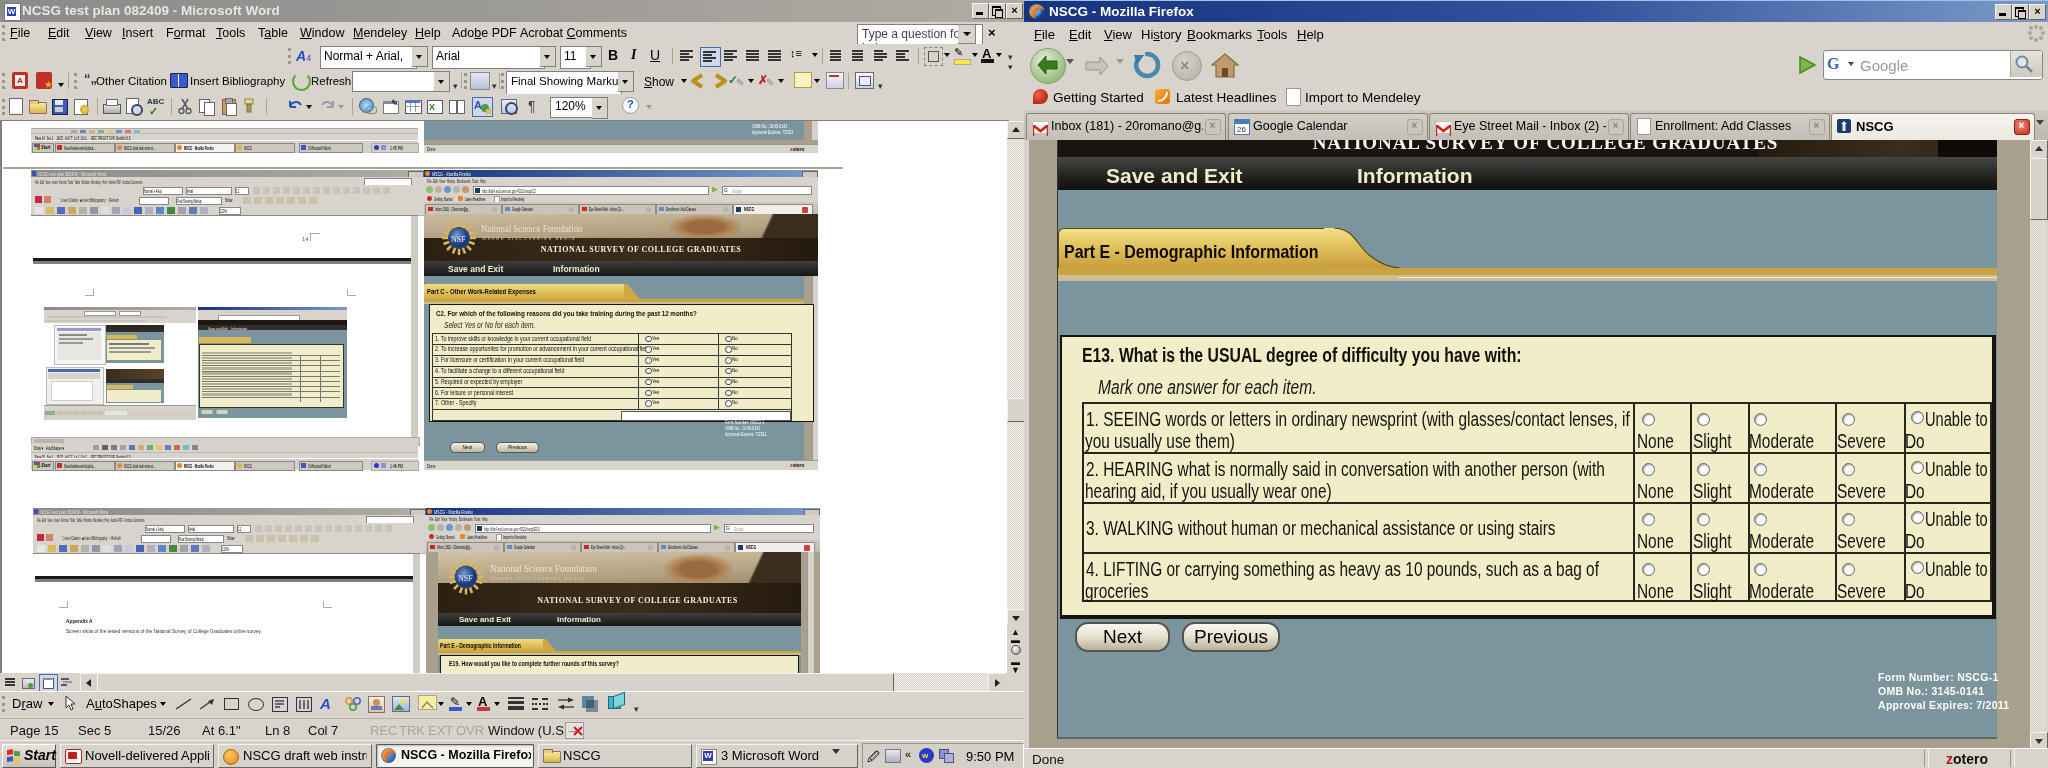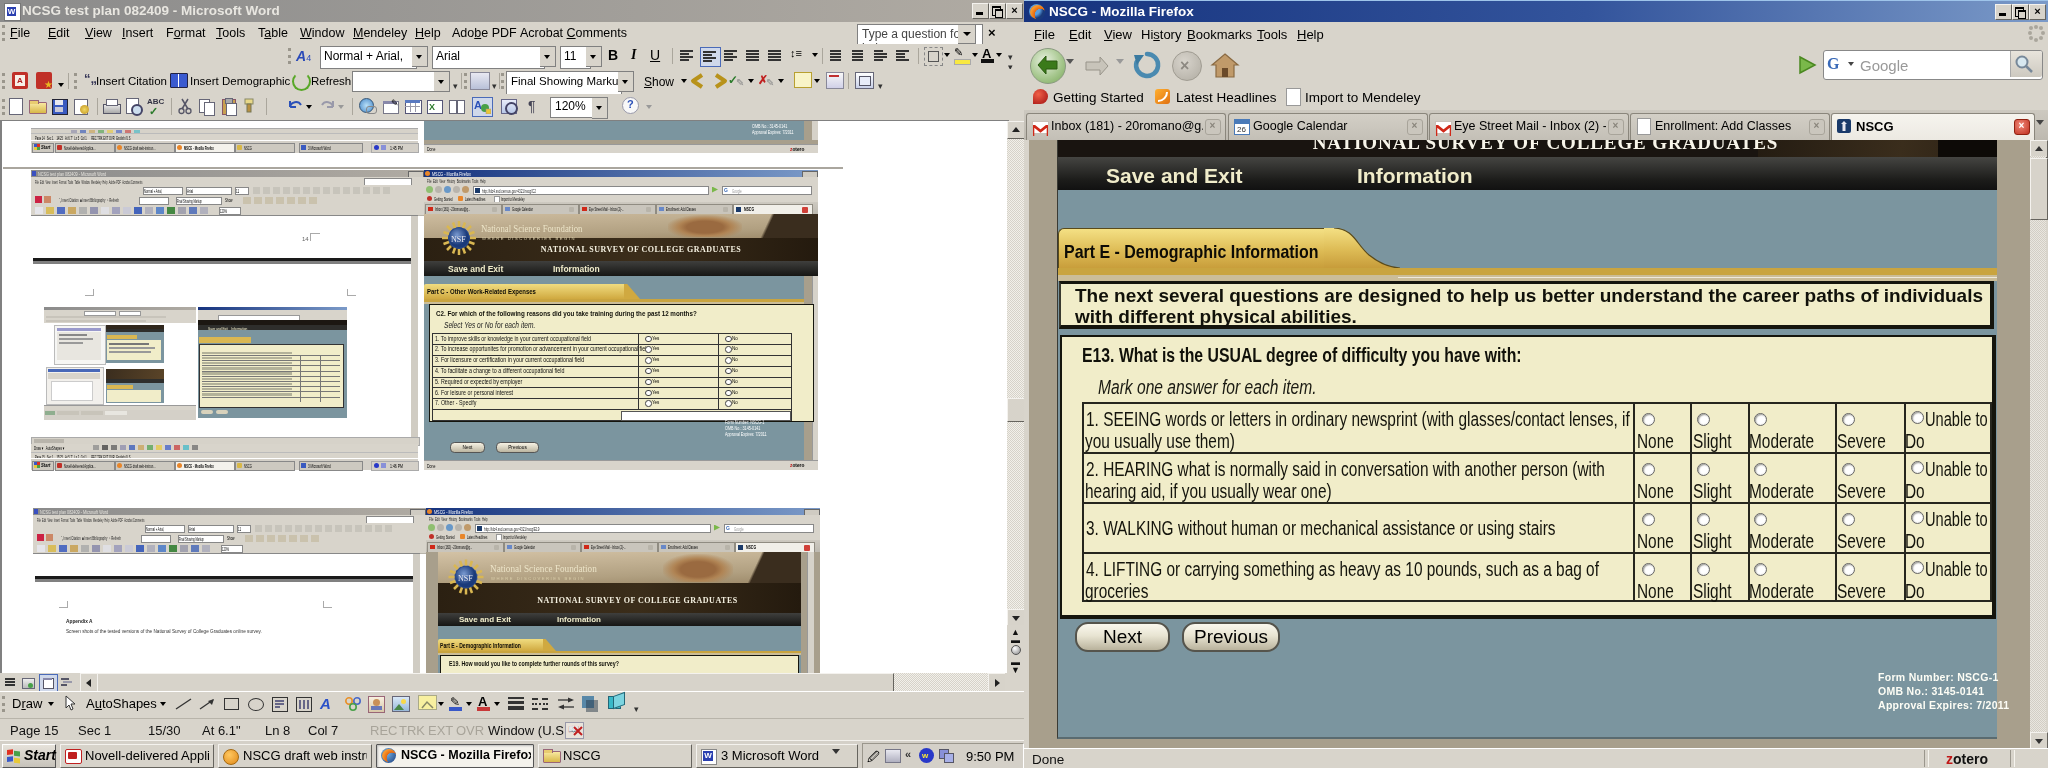--- a/index.html
+++ b/index.html
@@ -145,25 +145,25 @@
     <div class="abs" style="left:2px;top:4px;width:3px;height:16px;border-left:3px dotted #9a968c;"></div>
     <div class="abs" style="left:12px;top:3px;width:16px;height:17px;background:#c03028;border-radius:2px;">
         <div class="abs" style="left:3px;top:3px;width:10px;height:11px;background:#f8f0e8;font-size:8px;font-weight:bold;color:#b02020;text-align:center;line-height:11px;">A</div>
       </div>
     <div class="abs" style="left:36px;top:3px;width:16px;height:17px;background:#c03028;border-radius:2px;"></div>
       <div class="abs" style="left:44px;top:10px;font-size:10px;color:#e8b820;">★</div>
     <div class="abs" style="left:58px;top:14px;width:0;height:0;border-left:3.5px solid transparent;border-right:3.5px solid transparent;border-top:4px solid #000;"></div>
     <div class="abs" style="left:68px;top:4px;width:1px;height:16px;background:#aaa69c;"></div>
     <div class="abs" style="left:74px;top:4px;width:3px;height:16px;border-left:3px dotted #9a968c;"></div>
     <div class="abs" style="left:84px;top:2px;font-size:13px;font-weight:bold;color:#335;">“„</div>
-    <div class="abs" style="left:96px;top:6px;font-size:11.5px;">Insert Citation</div>
+    <div class="abs" style="left:96px;top:6px;font-size:11.5px;">Other Citation</div>
     <div class="abs" style="left:170px;top:4px;width:16px;height:13px;background:#3a5ad0;border:1px solid #224;border-radius:1px;">
         <div class="abs" style="left:7px;top:0px;width:1px;height:13px;background:#fff;"></div>
       </div>
-    <div class="abs" style="left:190px;top:6px;font-size:11.5px;">Insert Demographic</div>
+    <div class="abs" style="left:190px;top:6px;font-size:11.5px;">Insert Bibliography</div>
     <div class="abs" style="left:292px;top:3px;width:15px;height:15px;border-radius:50%;border:2.5px solid #58a828;border-top-color:transparent;"></div>
     <div class="abs" style="left:311px;top:6px;font-size:11.5px;">Refresh</div>
     <div class="abs" style="left:352px;top:2px;width:82px;height:19px;background:#fff;border:1px solid #808080;"></div>
     <div class="abs" style="left:434px;top:2px;width:15px;height:19px;background:#d8d4cb;border:1px solid #808080;border-left:none;">
         <div class="abs" style="left:4px;top:8px;width:0;height:0;border-left:3.5px solid transparent;border-right:3.5px solid transparent;border-top:4px solid #000;"></div>
       </div>
     <div class="abs" style="left:453px;top:12px;font-size:9px;color:#333;">▾</div>
     <div class="abs" style="left:461px;top:4px;width:1px;height:16px;background:#aaa69c;"></div>
     <div class="abs" style="left:464px;top:4px;width:3px;height:16px;border-left:3px dotted #9a968c;"></div>
     <div class="abs" style="left:470px;top:3px;width:18px;height:16px;background:linear-gradient(#e8e8f2,#b8c0d8);border:1px solid #889;"></div>
@@ -1100,22 +1100,22 @@
     </svg>
     <div class="abs" style="left:582px;top:4px;width:12px;height:12px;background:#5888a8;"></div>
     <div class="abs" style="left:586px;top:8px;width:12px;height:12px;background:#2a3a4a;opacity:0.5;"></div>
     <div class="abs" style="left:608px;top:4px;width:11px;height:11px;background:#38b8c8;border:1px solid #267;"></div>
     <div class="abs" style="left:613px;top:2px;width:10px;height:11px;background:#7cd4e0;transform:skewY(-20deg);border:1px solid #267;"></div>
     <div class="abs" style="left:634px;top:12px;font-size:9px;color:#333;">▾</div>
   </div>
 
   <div class="abs" style="left:0;top:718px;width:1024px;height:22px;background:#d8d4cb;border-top:1px solid #b8b4aa;font-size:13px;color:#111;" id="statusbar">
     <span class="abs" style="left:10px;top:4px;">Page 15</span>
-    <span class="abs" style="left:78px;top:4px;">Sec 1</span>
-    <span class="abs" style="left:148px;top:4px;">15/30</span>
+    <span class="abs" style="left:78px;top:4px;">Sec 5</span>
+    <span class="abs" style="left:148px;top:4px;">15/26</span>
     <span class="abs" style="left:202px;top:4px;">At 6.1"</span>
     <span class="abs" style="left:265px;top:4px;">Ln 8</span>
     <span class="abs" style="left:308px;top:4px;">Col 7</span>
     <span class="abs" style="left:370px;top:4px;color:#a8a49a;">REC</span>
     <span class="abs" style="left:399px;top:4px;color:#a8a49a;">TRK</span>
     <span class="abs" style="left:428px;top:4px;color:#a8a49a;">EXT</span>
     <span class="abs" style="left:456px;top:4px;color:#a8a49a;">OVR</span>
     <span class="abs" style="left:488px;top:4px;">Window (U.S</span>
     <div class="abs" style="left:565px;top:3px;width:17px;height:15px;background:#e8e4dc;border:1px solid #99a;"></div>
     <div class="abs" style="left:568px;top:5px;font-size:9px;">📖</div>
@@ -1337,24 +1337,20 @@
             </linearGradient>
           </defs>
           <path d="M0,0 L10,0 C30,1 32,16 45,27 C55,35 66,39.5 76,40 L0,40 Z" fill="url(#gg)"></path>
           <path d="M10,0 C30,1 32,16 45,27 C55,35 66,39.5 76,40" stroke="#5a4a1a" stroke-width="1.2" fill="none"></path>
         </svg>
 
       <div class="abs" style="left:0;top:128px;width:939px;height:7px;background:#c9a43f;border-bottom:1px solid #8a7028;"></div>
       <div class="abs" style="left:0;top:135px;width:939px;height:6px;background:#cbbd98;"></div>
       <div class="abs" style="left:340px;top:137px;width:599px;height:1px;background:#efe9da;"></div>
 
-      <div class="abs" style="left:1px;top:141px;width:929px;height:41px;background:#f1edc9;border-top:3px solid #15150d;border-bottom:4px solid #15150d;border-left:2px solid #3a3a30;border-right:4px solid #15150d;">
-        <div class="abs" style="left:14px;top:1px;font-size:19px;font-weight:bold;color:#11110a;white-space:nowrap;">The next several questions are designed to help us better understand the career paths of individuals</div>
-        <div class="abs" style="left:14px;top:22px;font-size:19px;font-weight:bold;color:#11110a;white-space:nowrap;">with different physical abilities.</div>
-      </div>
 
       <div class="abs" style="left:2px;top:195px;width:930px;height:278px;background:#f1edc9;border:2px solid #15150d;border-right-width:4px;border-bottom-width:4px;">
         <div class="abs nar20b" style="left:20px;top:7px;">E13. What is the USUAL degree of difficulty you have with:</div>
         <div class="abs" style="left:36px;top:39px;font-size:20px;font-style:italic;color:#1a1a12;transform:scaleX(0.78);transform-origin:0 0;white-space:nowrap;">Mark one answer for each item.</div>
 
         <div class="abs" style="left:20px;top:65px;width:906px;height:196px;border:2px solid #26261e;" id="qtable">
           <div class="abs" style="left:549px;top:0;width:2px;height:196px;background:#26261e;"></div>
           <div class="abs" style="left:606px;top:0;width:2px;height:196px;background:#26261e;"></div>
           <div class="abs" style="left:664px;top:0;width:2px;height:196px;background:#26261e;"></div>
           <div class="abs" style="left:751px;top:0;width:2px;height:196px;background:#26261e;"></div>

